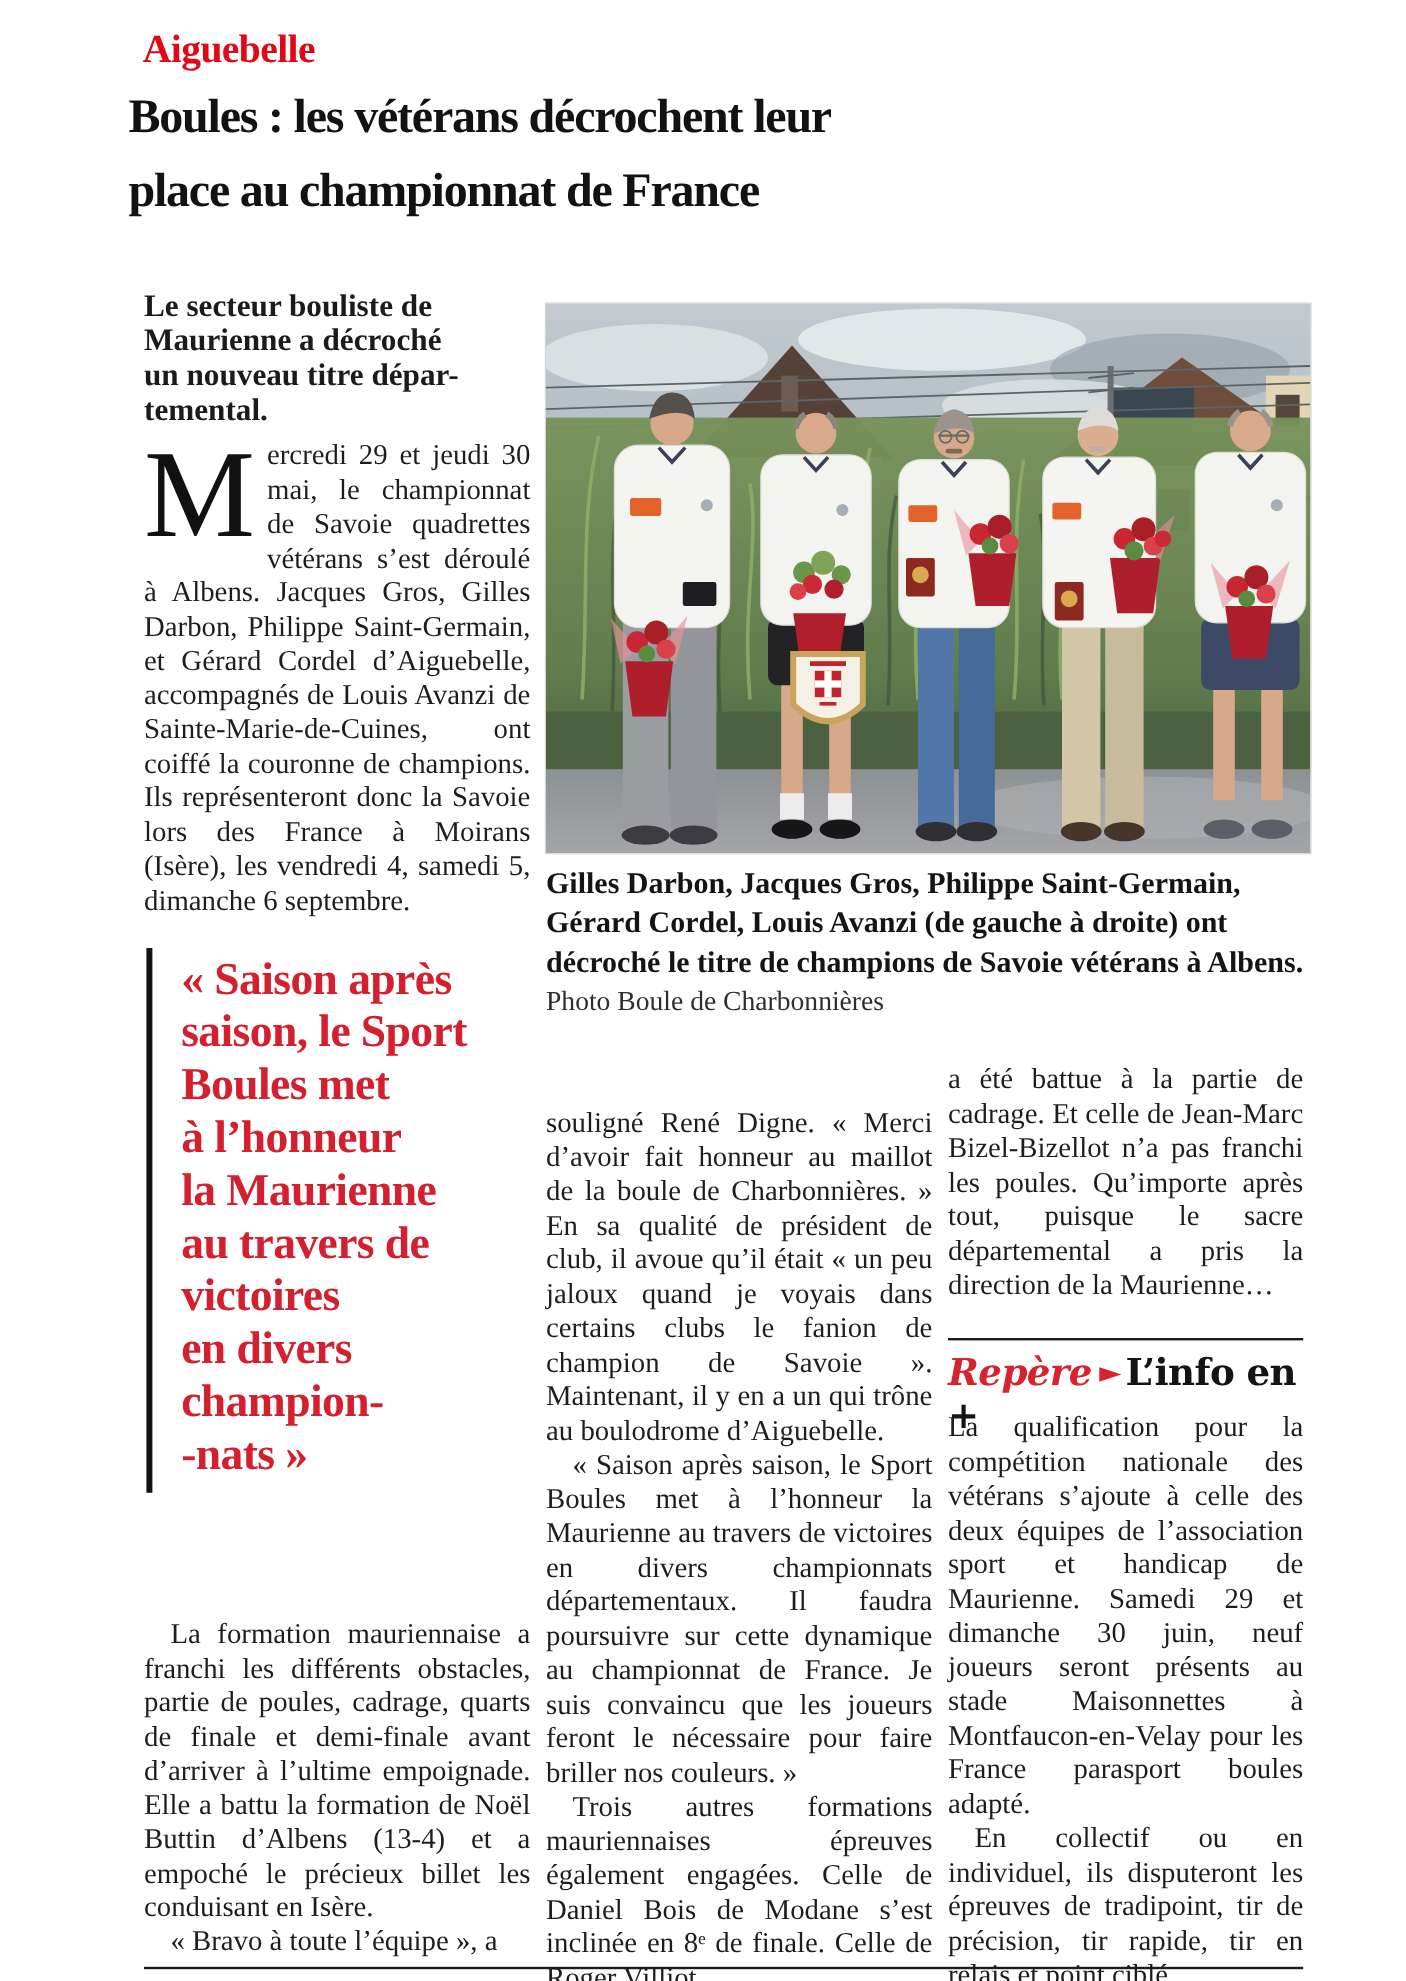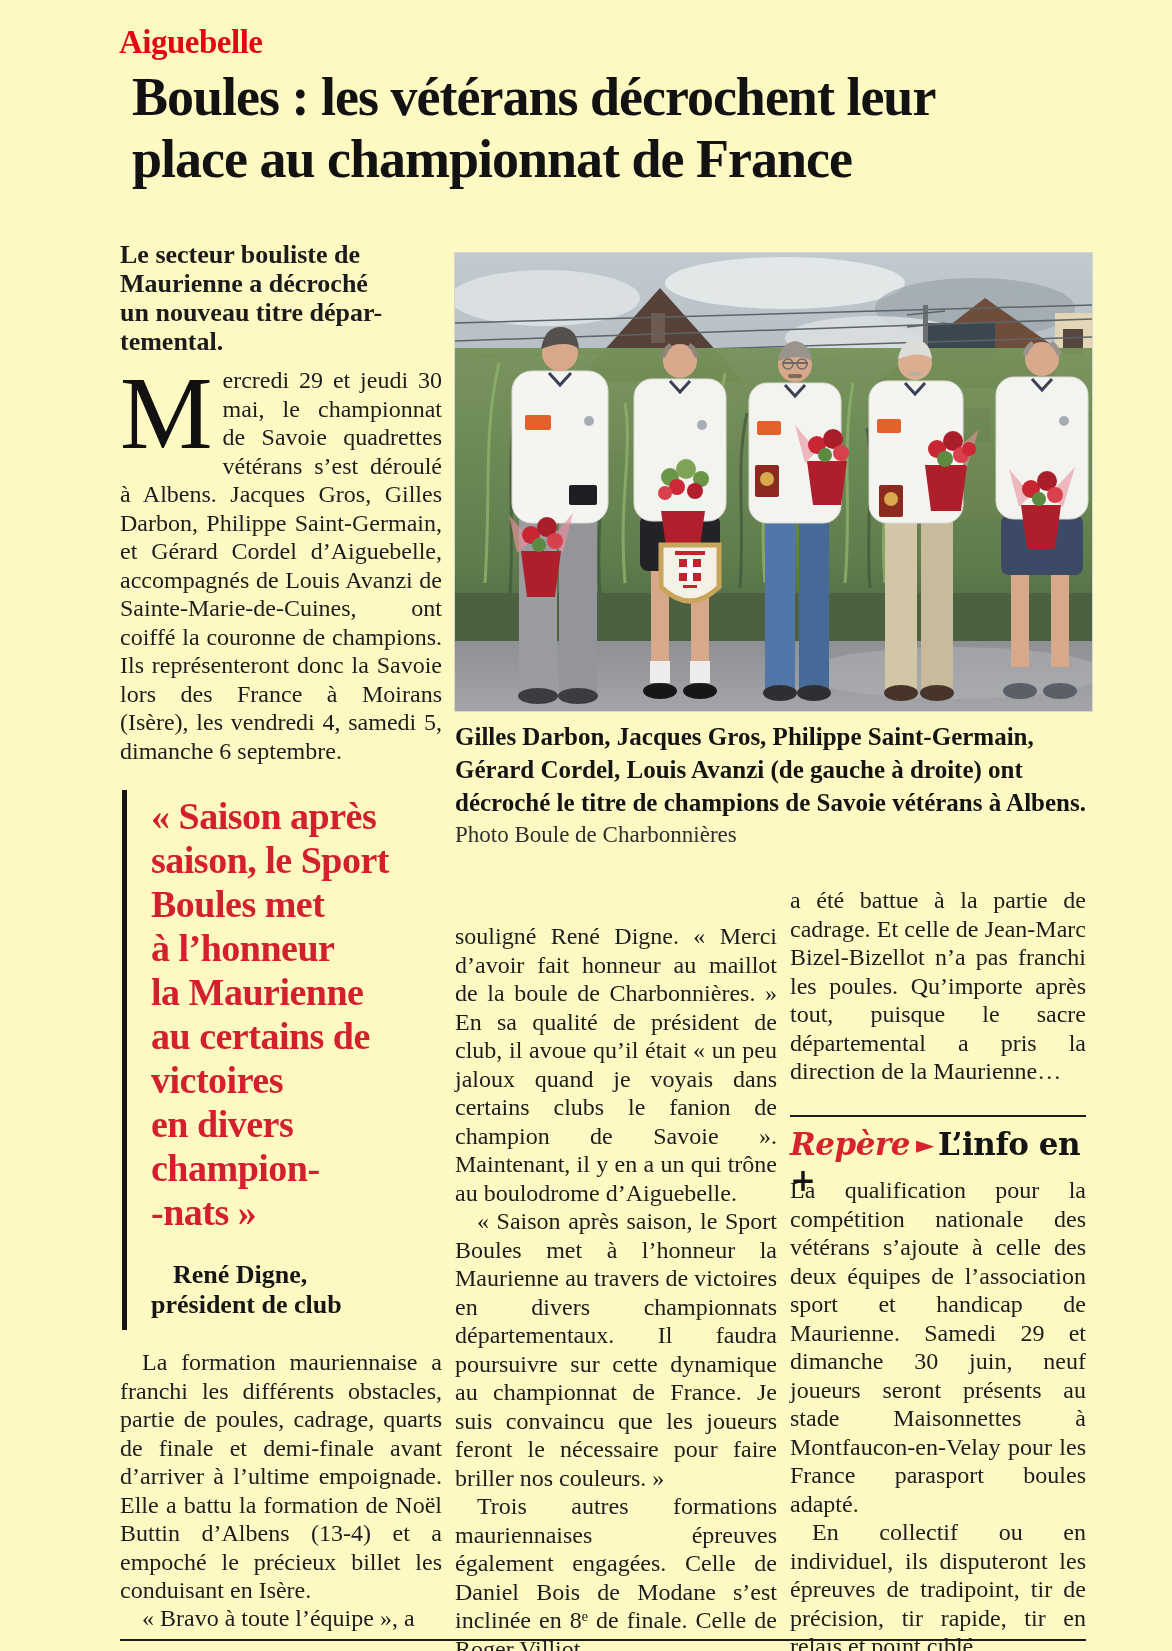--- a/index.html
+++ b/index.html
@@ -1,27 +1,27 @@
 <!DOCTYPE html>
 <html lang="fr"><head>
 <meta charset="utf-8">
 <style>
   html,body{margin:0;padding:0;background:#e9e9e7;}
   .page{
     position:relative;width:1172px;height:1651px;margin:0 auto;
-    background:#fef9c3;overflow:hidden;color:#1a1a1a;
+    background:#ffffff;overflow:hidden;color:#1a1a1a;
     font-family:"Liberation Serif","DejaVu Serif",serif;
   }
   .abs{position:absolute;}
   .kicker{
     left:119px;top:24px;font-size:33px;font-weight:bold;color:#e30613;
     font-family:"Liberation Serif","DejaVu Serif",serif;letter-spacing:-0.5px;
   }
   .headline{
-    left:132px;top:66px;width:975px;font-size:54px;line-height:62px;
+    left:107px;top:66px;width:975px;font-size:40px;line-height:62px;
     font-weight:bold;color:#121212;letter-spacing:-1px;white-space:pre-line;
   }
   .standfirst{
     left:120px;top:240px;width:330px;font-size:26px;line-height:29px;
     font-weight:bold;color:#1b1b1b;white-space:pre-line;
   }
   .body-text{font-size:24px;line-height:28.5px;text-align:justify;color:#1d1d1d;}
   .col1-p1{left:120px;top:366px;width:322px;}
   .dropcap{
     float:left;font-size:104px;line-height:82px;font-weight:normal;
@@ -81,29 +81,25 @@
 temental.</div>
 
   <p class="abs body-text col1-p1" style="margin:0"><span class="dropcap">M</span><span>ercredi 29 et jeudi 30 mai, le championnat de Savoie quadrettes vétérans s’est déroulé à Albens. Jacques Gros, Gilles Darbon, Philippe Saint-Germain, et Gérard Cordel d’Aiguebelle, accompagnés de Louis Avanzi de Sainte-Marie-de-Cuines, ont coiffé la couronne de champions. Ils représenteront donc la Savoie lors des France à Moirans (Isère), les vendredi 4, samedi 5, dimanche 6 septembre.</span></p>
 
   <div class="abs quote-block">
     <div class="quote-text">« Saison après
 saison, le Sport
 Boules met
 à l’honneur
 la Maurienne
-au certains de
+au travers de
 victoires
 en divers
 champion-
 -nats »</div>
-    <div class="quote-attrib">
-      <div class="quote-author">René Digne,</div>
-      <div class="quote-role">président de club</div>
-    </div>
   </div>
 
   <p class="abs body-text col1-p2" style="margin:0">La formation mauriennaise a franchi les différents obstacles, partie de poules, cadrage, quarts de finale et demi-finale avant d’arriver à l’ultime empoignade. Elle a battu la formation de Noël Buttin d’Albens (13-4) et a empoché le précieux billet les conduisant en Isère.</p>
   <p class="abs body-text col1-p3" style="margin:0">« Bravo à toute l’équipe », a</p>
 
   <div class="abs photo-frame">
     <svg width="637" height="458" viewBox="0 0 637 458">
       <defs>
         <linearGradient id="sky" x1="0" y1="0" x2="0" y2="1">
           <stop offset="0" stop-color="#c2cad0"></stop>

